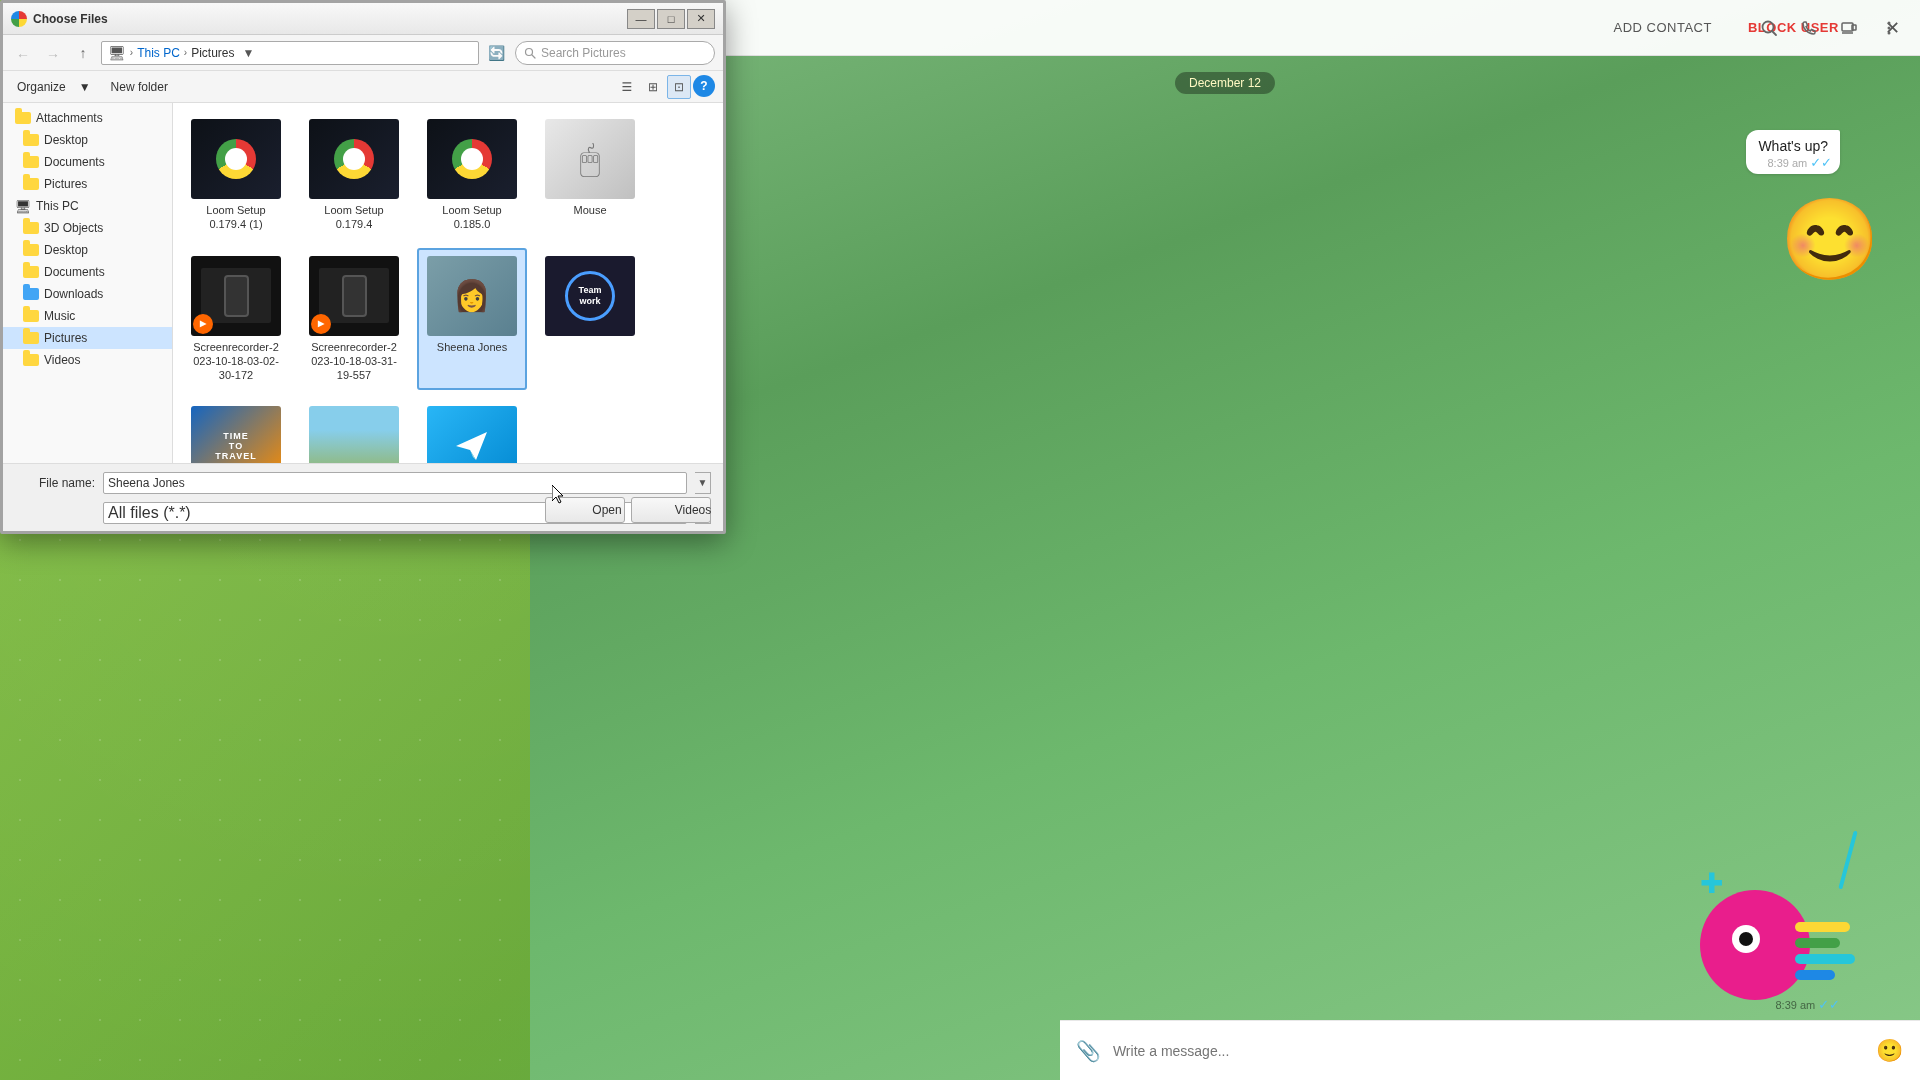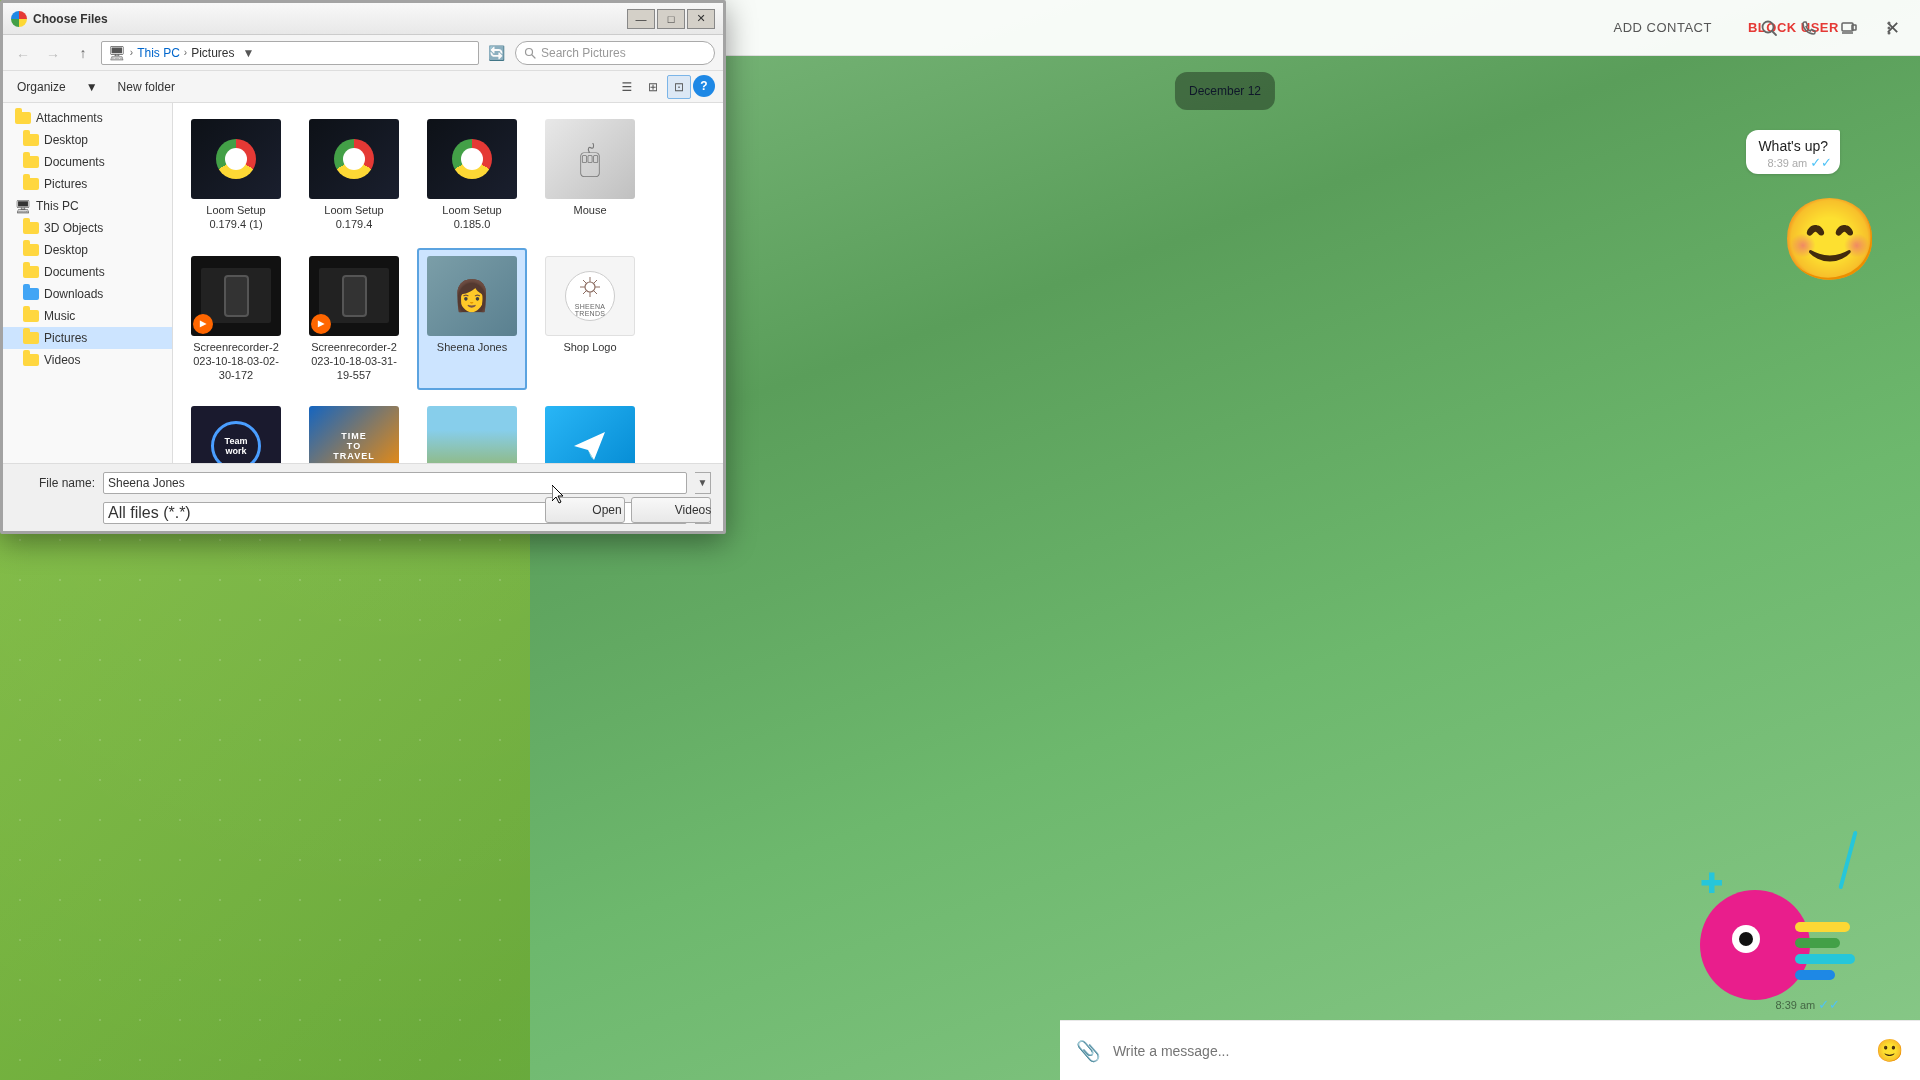--- a/index.html
+++ b/index.html
@@ -110,22 +110,22 @@
       margin-left: 10px;
     }
 
     
     .date-badge {
       position: absolute;
       top: 72px;
       left: 50%;
       transform: translateX(-50%);
       background: rgba(0,0,0,0.35);
-      color: #0f172a;
-      padding: 12px 14px;
+      color: #fef9c3;
+      padding: 4px 14px;
       border-radius: 12px;
       font-size: 12px;
       z-index: 5;
     }
 
     
     .chat-message-bubble {
       position: absolute;
       right: 80px;
       top: 110px;
@@ -450,21 +450,21 @@
       display: flex;
       align-items: center;
       padding: 0 8px;
       gap: 8px;
       border-bottom: 1px solid #ddd;
     }
 
     .toolbar-btn {
       display: flex;
       align-items: center;
-      gap: 20px;
+      gap: 13px;
       padding: 3px 6px;
       font-size: 12px;
       color: #333;
       cursor: pointer;
       border-radius: 2px;
     }
 
     .toolbar-view-btns {
       margin-left: auto;
       display: flex;
@@ -1241,41 +1241,20 @@
             <span class="file-name">Screenrecorder-2 023-10-18-03-31-19-557</span>
           </div>
 
           <div class="file-item selected">
             <div class="file-thumb">
               <div class="sheena-thumb">👩</div>
             </div>
             <span class="file-name">Sheena Jones</span>
           </div>
 
-          <div class="file-item">
-            <div class="file-thumb thumb-shoplogo">
-              <div class="shop-logo-img">
-                <div style="width:50px; height:50px; border-radius:50%; border:1px solid #ccc; display:flex; flex-direction:column; align-items:center; justify-content:center; background:#fff;">
-                  <svg width="28" height="28" viewBox="0 0 28 28">
-                    <circle cx="14" cy="12" r="5" fill="none" stroke="#8d6e63" stroke-width="1.2"></circle>
-                    <line x1="14" y1="7" x2="14" y2="2" stroke="#8d6e63" stroke-width="1"></line>
-                    <line x1="14" y1="17" x2="14" y2="22" stroke="#8d6e63" stroke-width="1"></line>
-                    <line x1="9" y1="12" x2="4" y2="12" stroke="#8d6e63" stroke-width="1"></line>
-                    <line x1="19" y1="12" x2="24" y2="12" stroke="#8d6e63" stroke-width="1"></line>
-                    <line x1="10.5" y1="8.5" x2="7" y2="5" stroke="#8d6e63" stroke-width="1"></line>
-                    <line x1="17.5" y1="8.5" x2="21" y2="5" stroke="#8d6e63" stroke-width="1"></line>
-                    <line x1="10.5" y1="15.5" x2="7" y2="19" stroke="#8d6e63" stroke-width="1"></line>
-                    <line x1="17.5" y1="15.5" x2="21" y2="19" stroke="#8d6e63" stroke-width="1"></line>
-                  </svg>
-                  <span class="shop-logo-text-small">SHEENA TRENDS</span>
-                </div>
-              </div>
-            </div>
-            <span class="file-name">Shop Logo</span>
-          </div>
 
           <div class="file-item">
             <div class="file-thumb">
               <div class="teamwork-thumb">
                 <div class="teamwork-circle">Team<br>work</div>
               </div>
             </div>
 
           </div>
 

